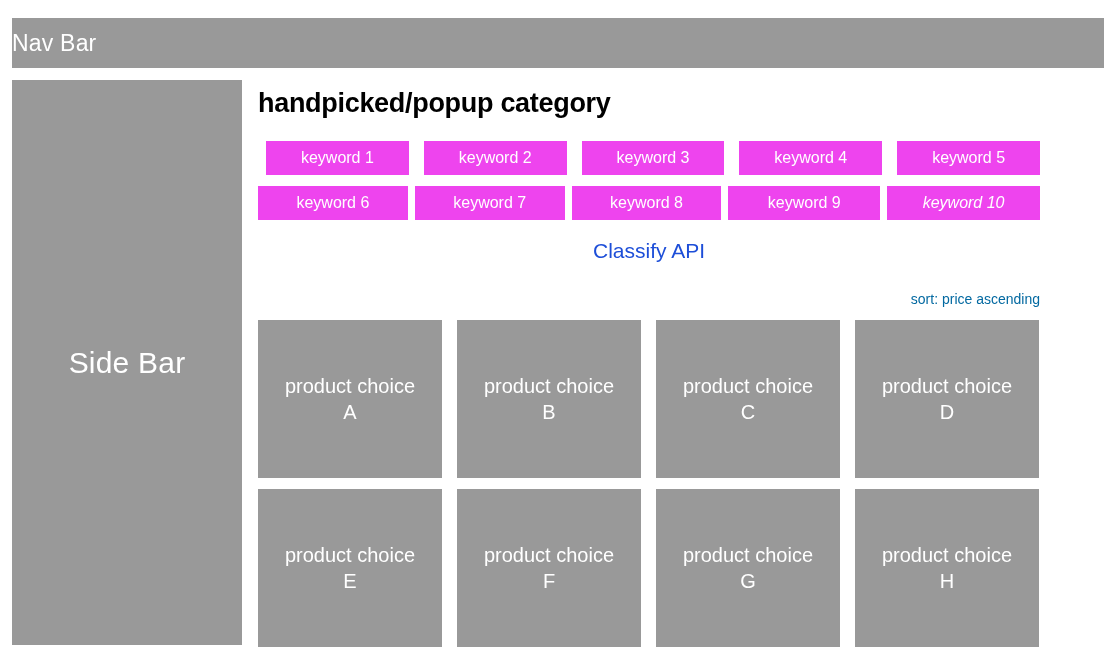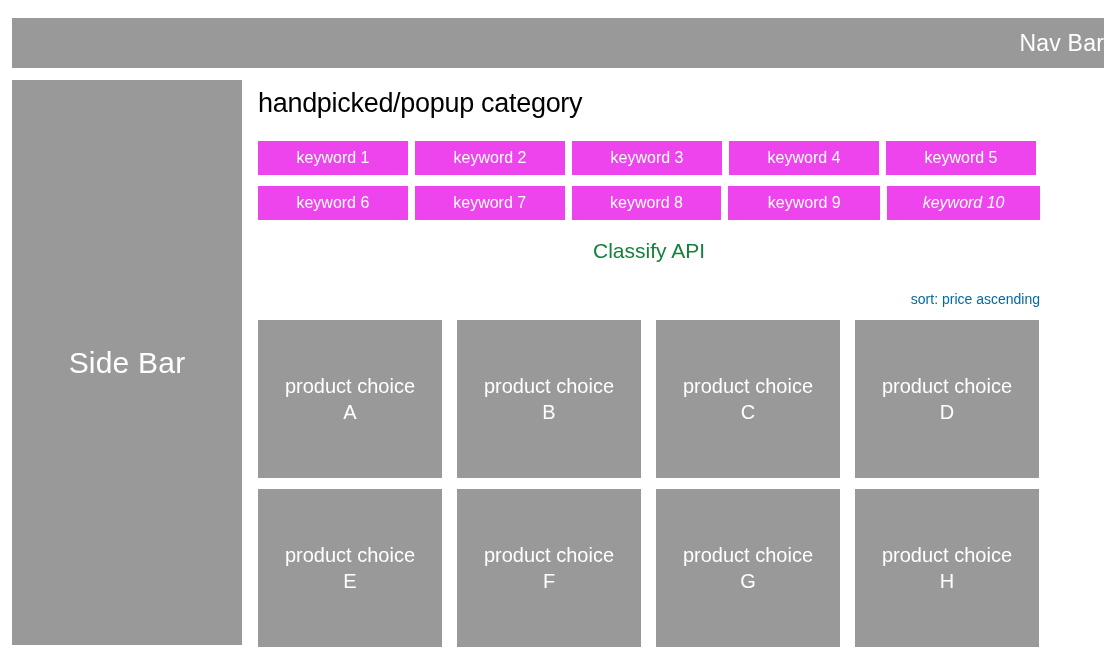--- a/index.html
+++ b/index.html
@@ -18,21 +18,21 @@
   
   #nav-bar {
     position: absolute;
     left: 12px;
     top: 18px;
     width: 1092px;
     height: 50px;
     background: #999999;
     display: flex;
     align-items: center;
-    justify-content: flex-end;
+    justify-content: flex-start;
   }
   #nav-bar .nav-label {
     color: #ffffff;
     font-size: 23px;
     line-height: 1;
     letter-spacing: 0.2px;
   }
 
   
   #side-bar {
@@ -60,21 +60,21 @@
     top: 80px;
     width: 782px;
     height: 578px;
   }
 
   #page-title {
     position: absolute;
     left: 0px;
     top: 8px;
     font-size: 27px;
-    font-weight: normal;
+    font-weight: bold;
     color: #000000;
     letter-spacing: -0.3px;
     white-space: nowrap;
   }
 
   
   .keyword-row {
     position: absolute;
     left: 0px;
     width: 782px;
@@ -92,34 +92,34 @@
     display: flex;
     align-items: center;
     justify-content: center;
     box-sizing: border-box;
     margin-right: 7px;
     white-space: nowrap;
   }
   .keyword-chip:last-child { margin-right: 0; }
 
   
-  #keyword-row-1 .keyword-chip { width: 150px; }
+  #keyword-row-1 .keyword-chip { width: 150px; margin-left: 8px; }
   
   #keyword-row-2 .keyword-chip.w-a { width: 150px; }
   #keyword-row-2 .keyword-chip.w-b { width: 152px; }
   #keyword-row-2 .keyword-chip.w-c { width: 153px; font-style: italic; }
 
   
   #classify-api {
     position: absolute;
     left: 0px;
     top: 160px;
     width: 782px;
     text-align: center;
-    color: #15803d;
+    color: #1d4ed8;
     font-size: 21px;
     line-height: 1;
   }
 
   
   #sort-label {
     position: absolute;
     right: 0px;
     top: 211px;
     font-size: 14px;

